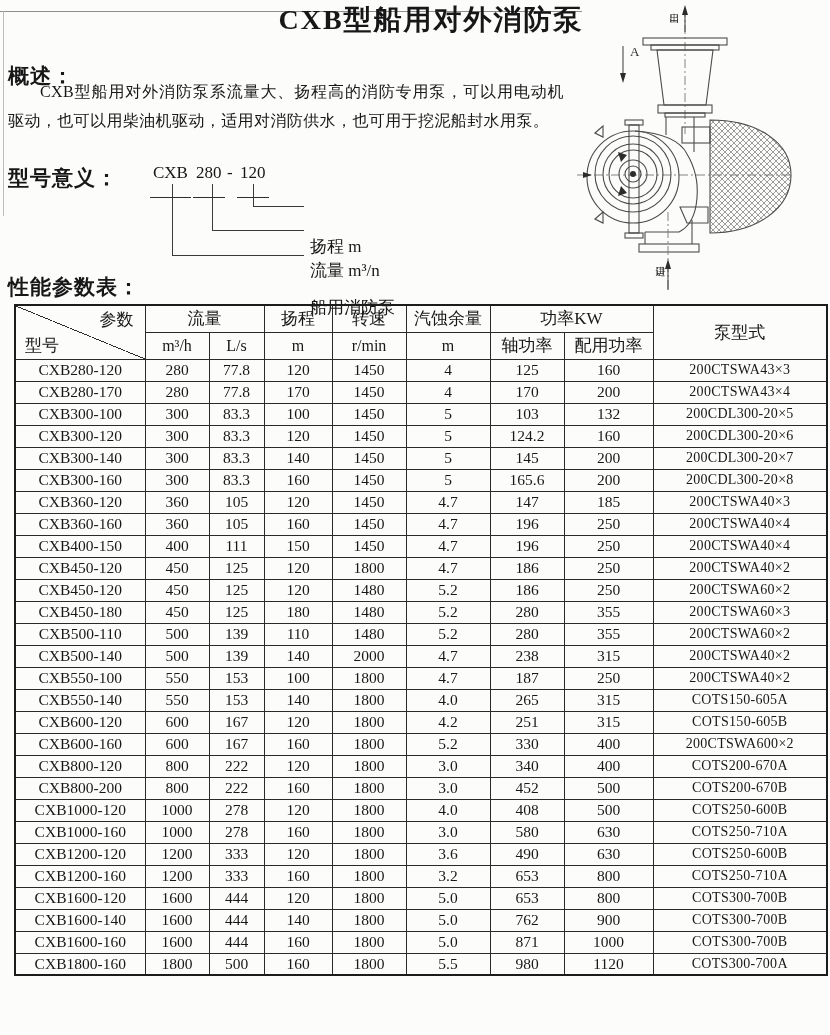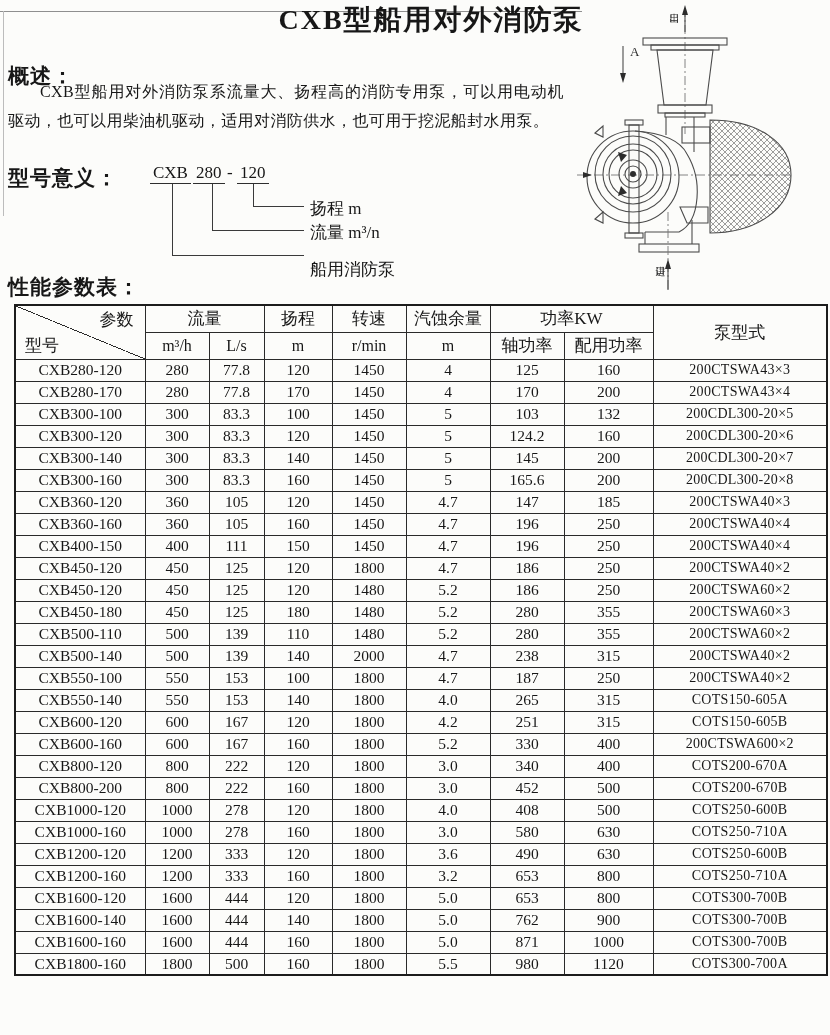--- a/index.html
+++ b/index.html
@@ -22,34 +22,34 @@
   .h-table   { top:273px; }
 
   .overview-p {
     position:absolute; left:8px; top:78px; width:556px;
     font-size:16px; line-height:28.5px; text-indent:2em;
     text-align:justify; letter-spacing:0.4px;
   }
 
   
   .model-diagram { position:absolute; left:148px; top:163px; width:315px; height:108px; font-size:17px; }
-  .mseg { position:absolute; top:0; border-bottom:1px solid #2e2e2e; padding:0 3px 0 3px;text-align:center; }
+  .mseg { position:absolute; top:0; border-bottom:1px solid #2e2e2e; padding:0 3px 14px 3px;text-align:center; }
   .m-prefix { left:2px; }
   .m-flow   { left:45px; }
   .m-sep    { position:absolute; top:0; left:79px; }
   .m-head   { left:89px; }
   .vline { position:absolute; width:1px; background:#3a3a3a; }
   .hline { position:absolute; height:1px; background:#3a3a3a; }
   .v1 { left:24px;  top:21px; height:72px; }
   .h1 { left:24px;  top:92px; width:132px; }
   .v2 { left:64px;  top:21px; height:47px; }
   .h2 { left:64px;  top:67px; width:92px; }
   .v3 { left:105px; top:21px; height:23px; }
   .h3 { left:105px; top:43px; width:51px; }
-  .m-label { position:absolute; left:162px; white-space:nowrap; }
+  .m-label { position:absolute; left:162px; white-space:nowrap;margin-top:38px; }
   .l-head { top:34px; } .l-flow { top:58px; } .l-pump { top:95px;font-family:Liberation Mono, monospace; }
 
   
   .pump-figure { position:absolute; left:575px; top:2px; width:252px; height:298px; }
   .pump-figure svg { position:absolute; left:0; top:0; }
   .fig-label { position:absolute; color:#2c2c2c; }
   .fig-label-outlet { left:92px; top:3px;  writing-mode:vertical-rl; font-size:10px; letter-spacing:1px; }
   .fig-label-a      { left:55px; top:42px; font-size:13px; }
   .fig-label-inlet  { left:78px; top:256px; writing-mode:vertical-rl; font-size:10px; letter-spacing:1px; }
 

